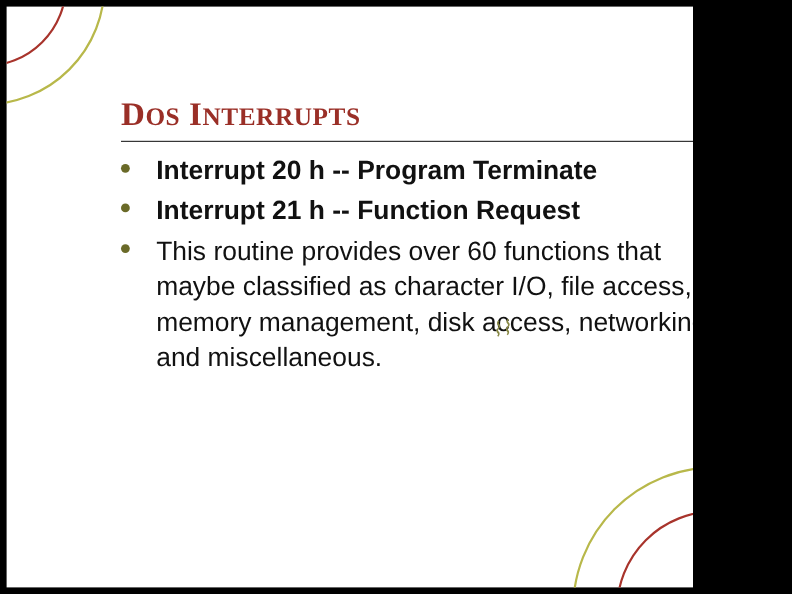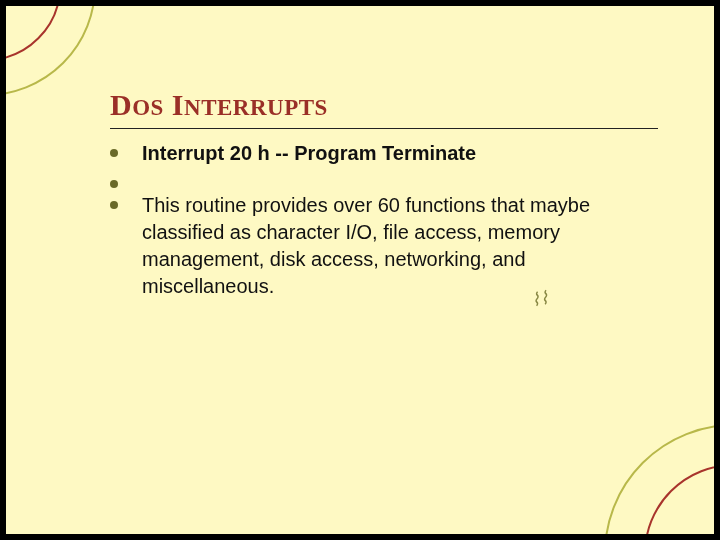--- a/index.html
+++ b/index.html
@@ -1,21 +1,21 @@
 <!DOCTYPE html>
 <html><head>
 <meta charset="utf-8">
 <style>
   * { margin: 0; padding: 0; box-sizing: border-box; }
   html, body { width: 720px; height: 540px; background: #000; font-family: Verdana, Geneva, sans-serif; }
   .slide {
     position: absolute;
     left: 6px; top: 6px;
-    width: 708px; height: 528px;
-    background: #fef9c3;
+    width: 624px; height: 528px;
+    background: #ffffff;
     overflow: hidden;
   }
   
   .arc {
     position: absolute;
     border-radius: 50%;
     background: transparent;
   }
   .arc-tl-outer { width: 220px; height: 220px; left: -130px; top: -130px; border: 2px solid #b8b84a; }
   .arc-tl-inner { width: 150px; height: 150px; left: -95px; top: -95px; border: 2px solid #a8342c; }
@@ -46,21 +46,21 @@
   .item { display: flex; align-items: flex-start; margin-bottom: 4px; }
   .bullet {
     width: 8px; height: 8px;
     border-radius: 50%;
     background: #6a6a28;
     flex: 0 0 auto;
     margin-top: 9px;
     margin-right: 24px;
   }
   .text {
-    font-size: 20px;
+    font-size: 24px;
     line-height: 1.35;
     color: #111;
   }
   .text b { font-weight: bold; }
   .scribble {
     position: absolute;
     right: 165px; top: 282px;
     font-size: 18px;
     color: #888844;
     transform: rotate(-10deg);
@@ -82,20 +82,21 @@
   </div>
   <div class="rule"></div>
 
   <div class="content">
     <div class="item">
       <div class="bullet"></div>
       <div class="text"><b>Interrupt 20 h -- Program Terminate</b></div>
     </div>
     <div class="item">
       <div class="bullet"></div>
+      <div class="text"><b>Interrupt 21 h -- Function Request</b></div>
     </div>
     <div class="item">
       <div class="bullet"></div>
       <div class="text">This routine provides over 60 functions that maybe classified as character I/O, file access, memory management, disk access, networking, and miscellaneous.</div>
     </div>
   </div>
 
   <div class="scribble">⌇⌇</div>
 </div>
 

